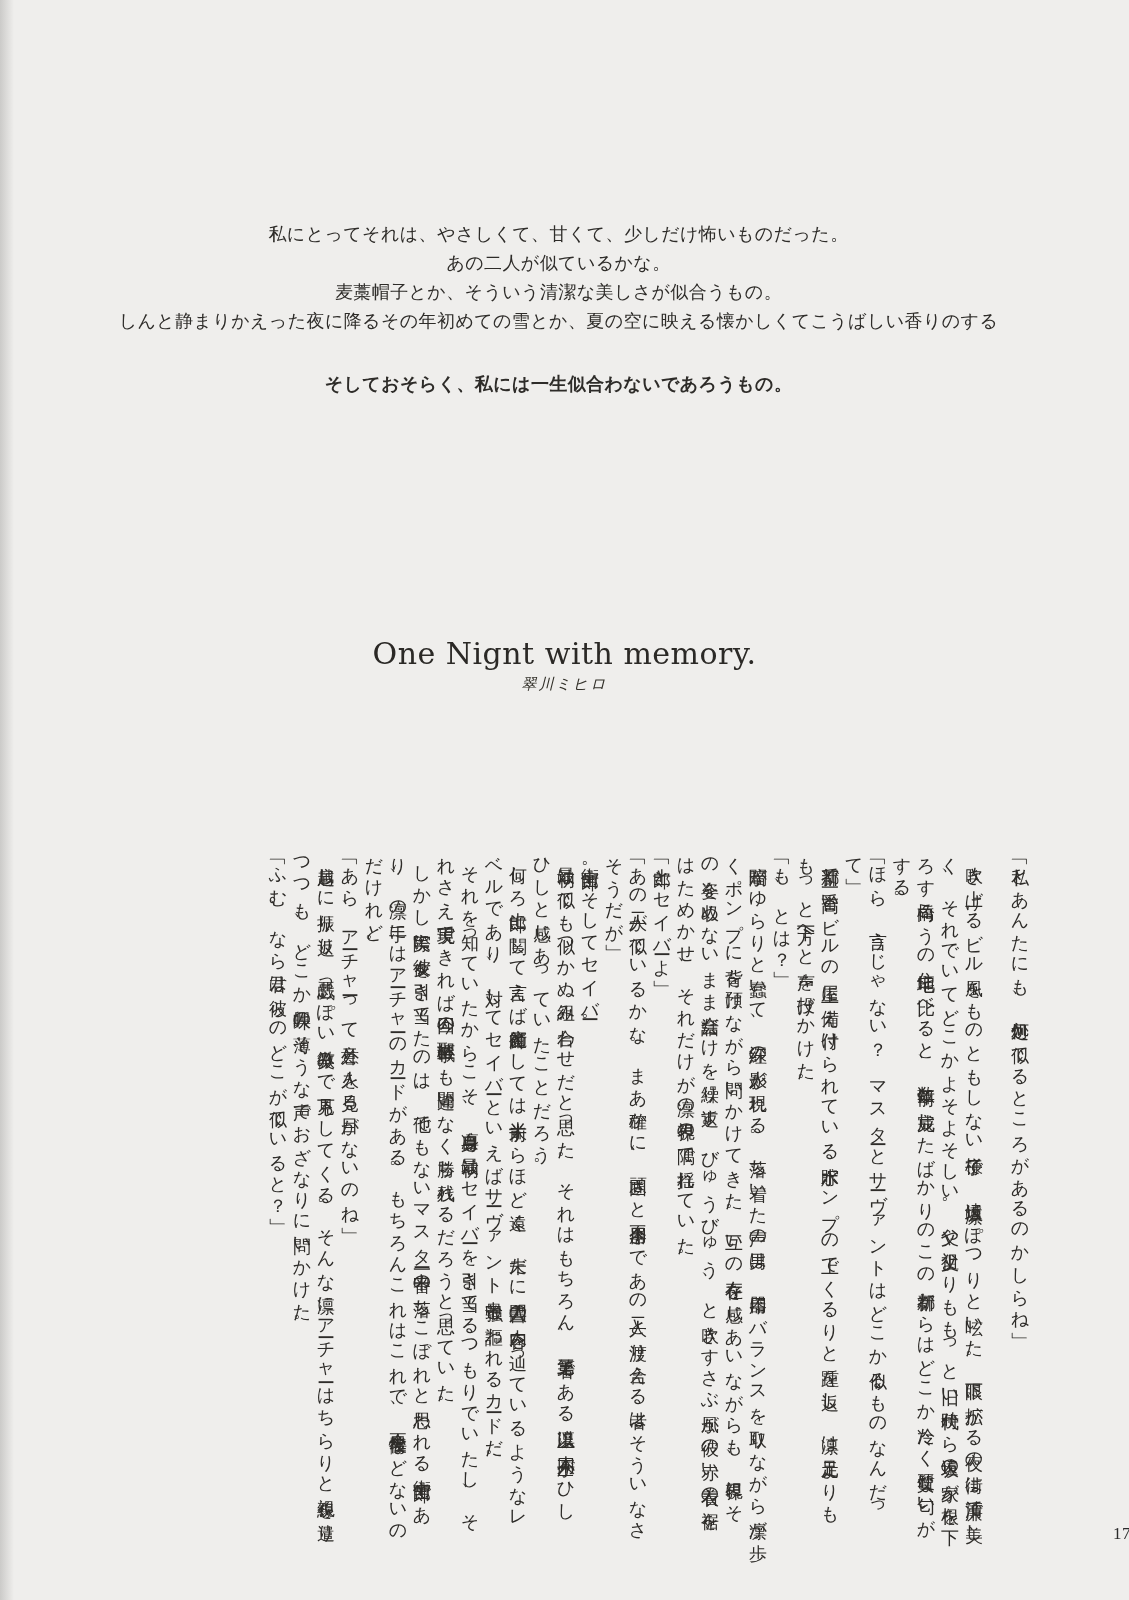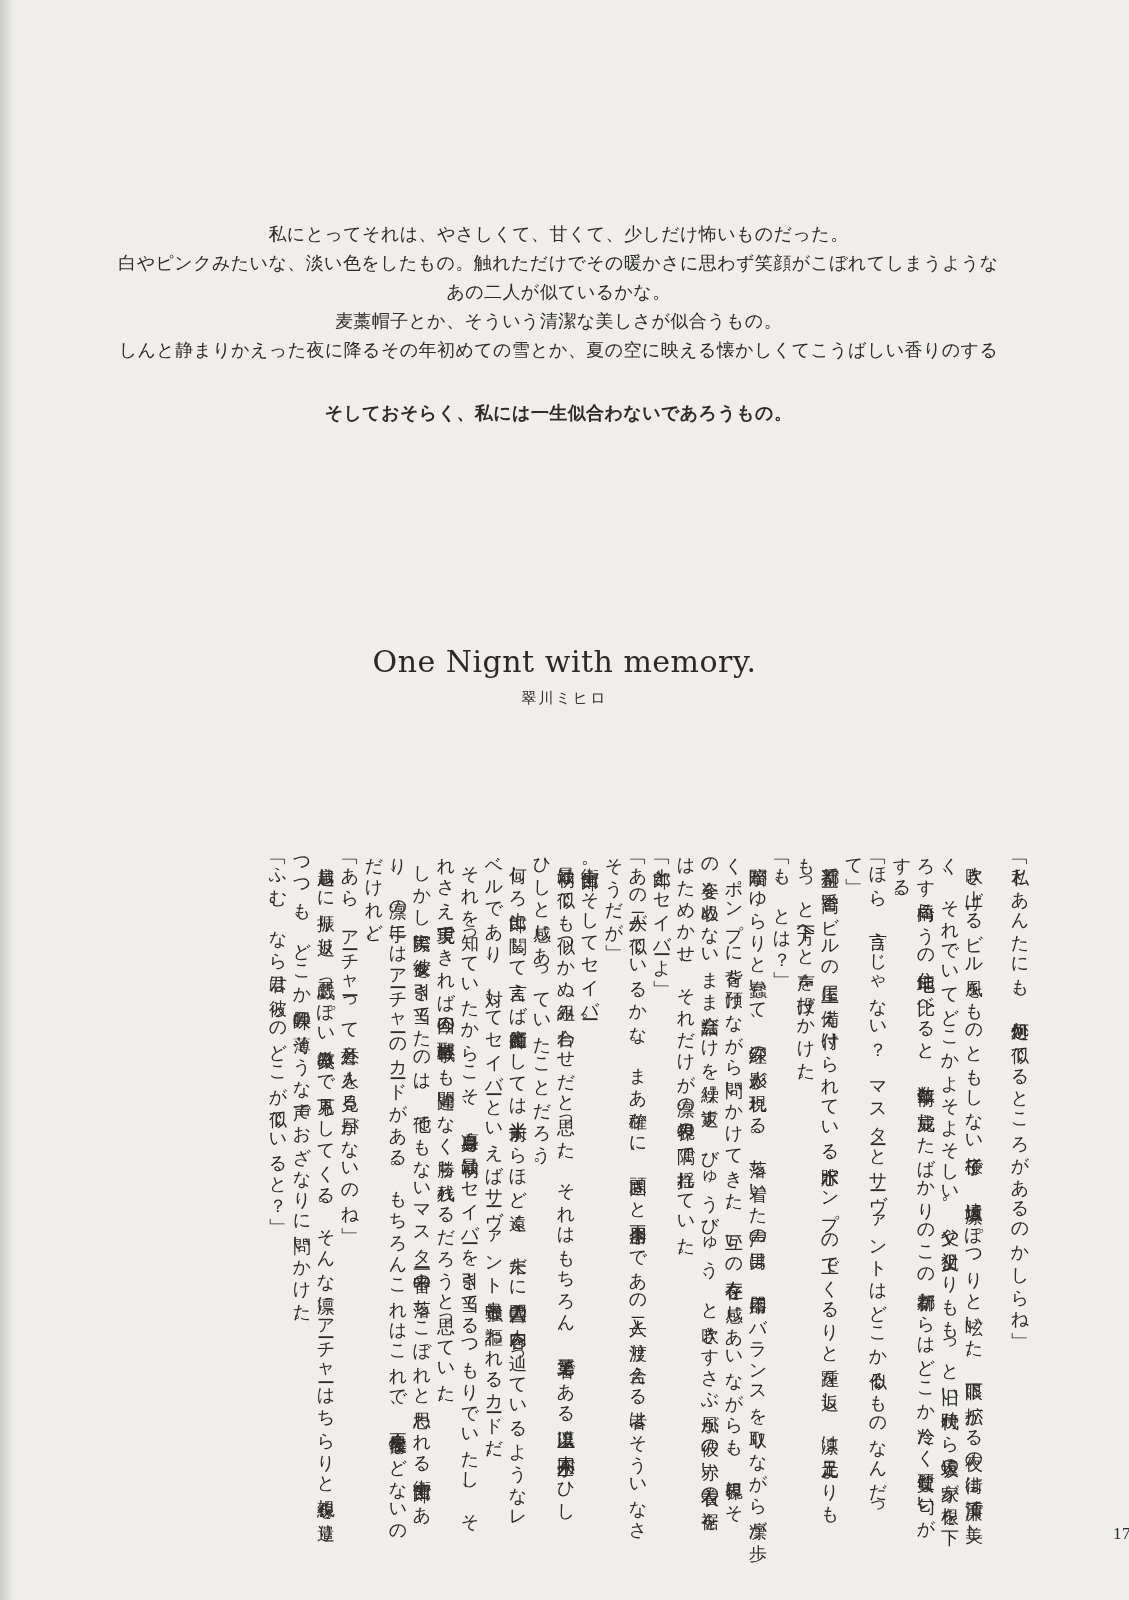--- a/index.html
+++ b/index.html
@@ -42,33 +42,34 @@
   .prologue p.prologue-gap { margin-top: 34px; font-weight: bold; }
   
   .title-block {
     position: absolute;
     top: 634px;
     left: 0;
     right: 0;
     text-align: center;
   }
   .story-title {
-    margin: 11px;
+    margin: 3px;
     font-family: "DejaVu Serif", "Liberation Serif", serif;
     font-weight: normal;
     font-size: 30px;
     line-height: 1.1;
     letter-spacing: 0.5px;
     color: #2b2926;
   }
   .story-author {
     margin: 5px 0 0 0;
     font-size: 15px;
     letter-spacing: 2px;
     color: #323029;
+    font-style: italic;
   }
   
   .story {
     position: absolute;
     top: 845px;
     right: 97px;
     height: 690px;
     writing-mode: vertical-rl;
     text-orientation: mixed;
     font-size: 18px;
@@ -93,21 +94,20 @@
 </style>
 </head>
 <body>
 
 <div class="page">
 
   <div class="edge-shadow"></div>
 
   <div class="prologue">
     <p>私にとってそれは、やさしくて、甘くて、少しだけ怖いものだった。</p>
-    <p>白やピンクみたいな、淡い色をしたもの。触れただけでその暖かさに思わず笑顔がこぼれてしまうような</p>
     <p>あの二人が似ているかな。</p>
     <p>麦藁帽子とか、そういう清潔な美しさが似合うもの。</p>
     <p>しんと静まりかえった夜に降るその年初めての雪とか、夏の空に映える懐かしくてこうばしい香りのする</p>
     <p class="prologue-gap">そしておそらく、私には一生似合わないであろうもの。</p>
   </div>
 
   <div class="title-block">
     <h1 class="story-title">One Nignt with memory.</h1>
     <p class="story-author">翠川ミヒロ</p>
   </div>

